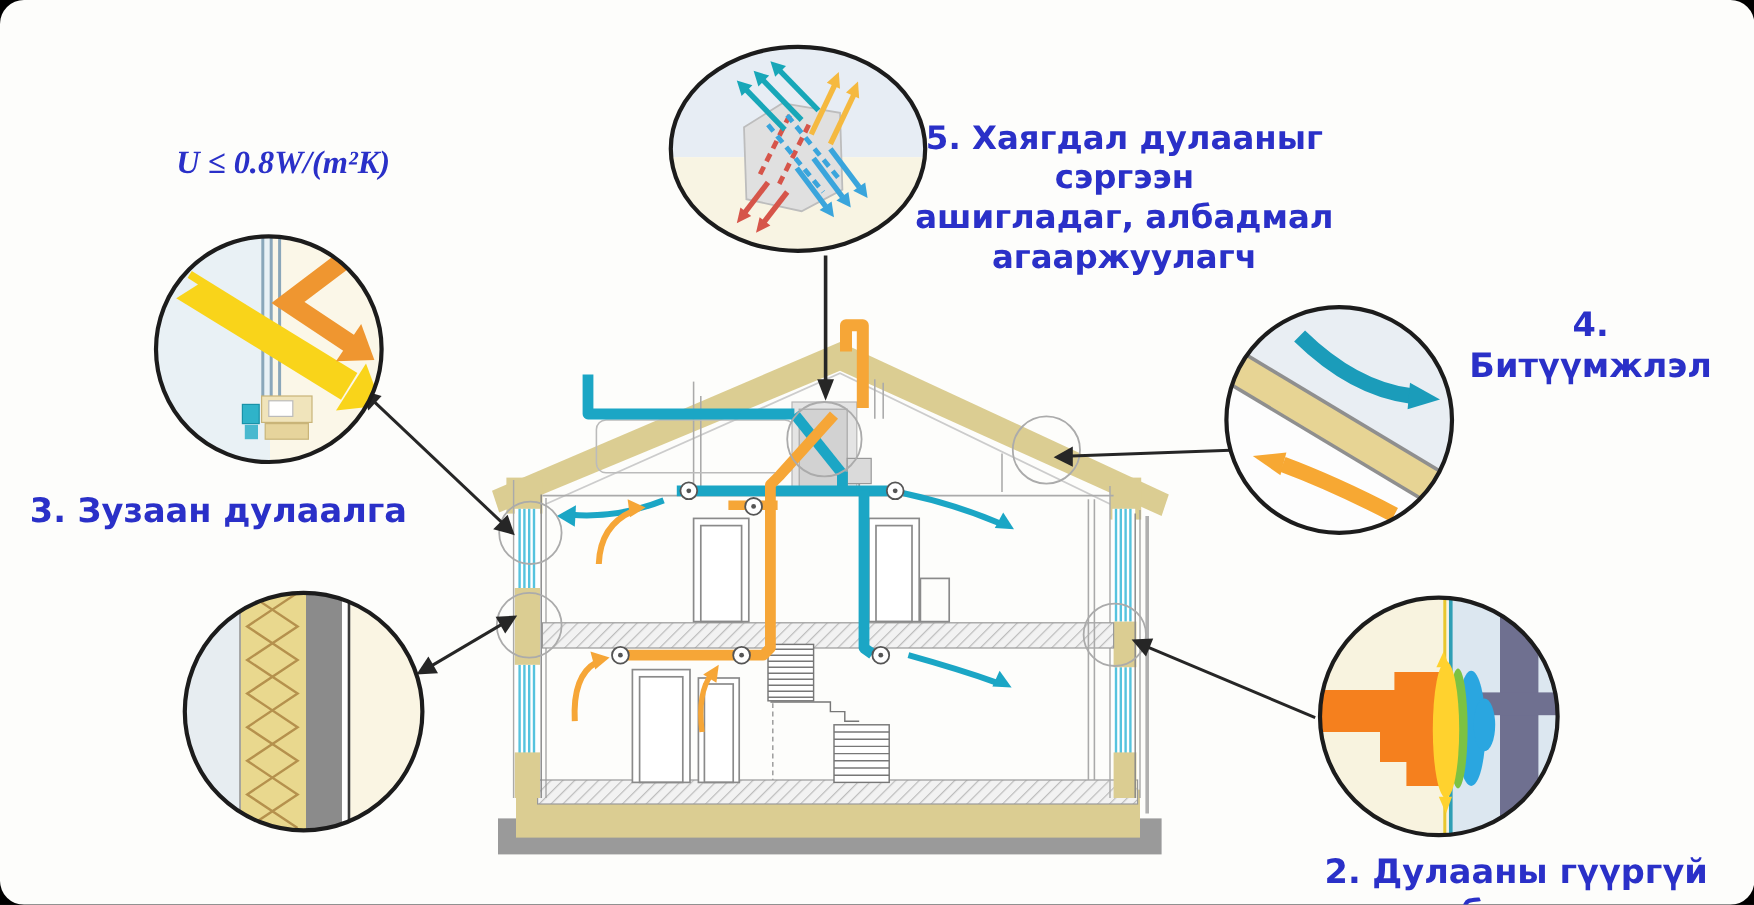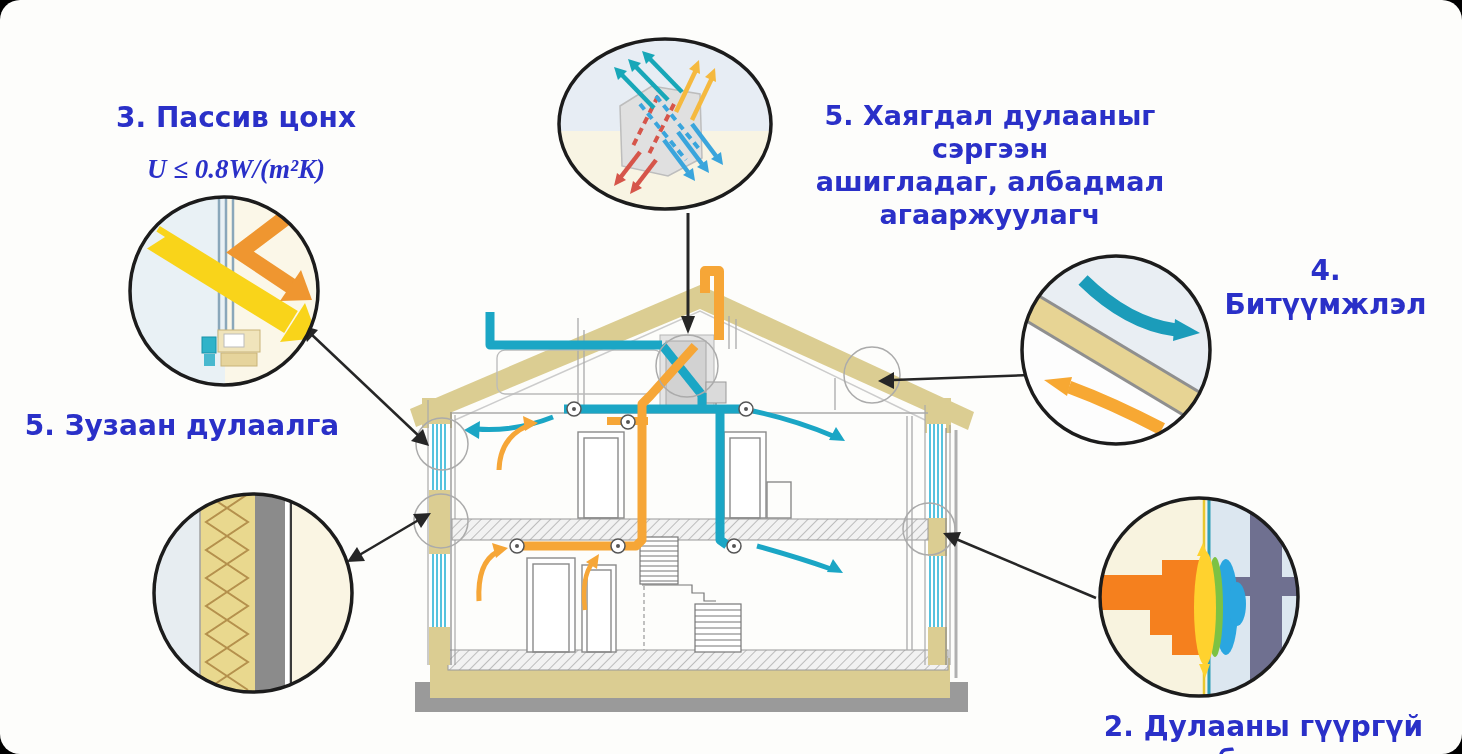--- a/index.html
+++ b/index.html
@@ -11,21 +11,21 @@
   .stage svg{position:absolute;left:0;top:0;}
   .callout-label{position:absolute;color:var(--label-blue,#2a30c8);font-weight:700;text-align:center;}
   .callout-label .title{font-size:28px;line-height:34px;}
   .callout-label .title.multiline{font-size:27px;line-height:33px;white-space:pre-line;}
   .callout-label .formula{
     font-family:Liberation Serif, serif;
     font-style:italic;font-weight:700;font-size:27px;line-height:33px;margin-top:18px;
   }
   #lbl-window{left:97px;top:101px;width:278px;}
   #lbl-insulation{left:22px;top:409px;width:320px;}
-  #lbl-vent{left:780px;top:99px;width:420px;}
+  #lbl-vent{left:727px;top:99px;width:420px;}
   #lbl-airtight{left:1213px;top:254px;width:225px;}
   #lbl-bridge{left:1066px;top:710px;width:395px;}
   .duct-teal{stroke:var(--duct-teal,#1ba6c5);fill:none;}
   .duct-orange{stroke:var(--duct-orange,#f6a637);fill:none;}
   .roof-tan{fill:var(--roof-tan,#dbcd92);}
   .blk{stroke:var(--outline-black,#1c1c1c);}
 </style>
 </head>
 <body>
 
@@ -371,26 +371,25 @@
       <ellipse cx="1215" cy="607" rx="8" ry="50" fill="var(--grass-green,#7cc243)"></ellipse>
       <ellipse cx="1205" cy="608" rx="11" ry="57" fill="#ffd22e"></ellipse>
       <polygon points="1197,556 1208,556 1203,543" fill="#ffd22e"></polygon>
       <polygon points="1199,664 1210,664 1205,678" fill="#ffd22e"></polygon>
     </g>
     <circle class="blk" cx="1199" cy="597" r="99" fill="none" stroke-width="3.5"></circle>
   </g>
 </svg>
 
   <div class="callout-label" id="lbl-window">
-    <div class="title">3. Пассив цонх</div>
     <div class="formula">U ≤ 0.8W/(m²K)</div>
   </div>
 
   <div class="callout-label" id="lbl-insulation">
-    <div class="title">5. Зузаан дулаалга</div>
+    <div class="title">3. Зузаан дулаалга</div>
   </div>
 
   <div class="callout-label" id="lbl-vent">
     <div class="title multiline">5. Хаягдал дулааныг сэргээн
 ашигладаг, албадмал
 агааржуулагч</div>
   </div>
 
   <div class="callout-label" id="lbl-airtight">
     <div class="title">4. Битүүмжлэл</div>

